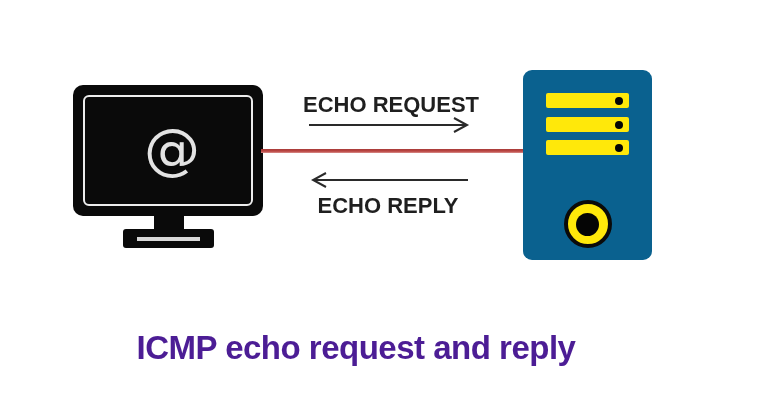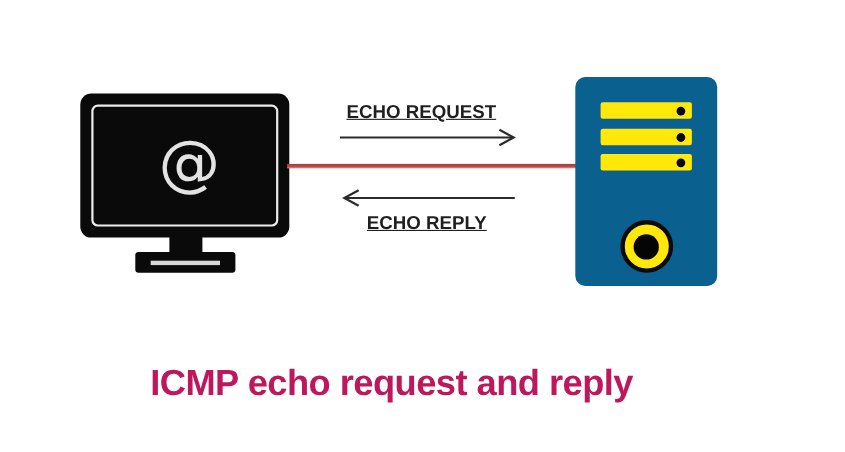--- a/index.html
+++ b/index.html
@@ -42,22 +42,22 @@
 
   
   .link-line {
     position: absolute; left: 261px; top: 149px; width: 263px; height: 4px;
     background: linear-gradient(to bottom, #a83c39 0%, #bb4642 55%, #d9908d 100%);
   }
 
   
   .arrow-label {
     position: absolute; width: 160px; text-align: center;
-    font-size: 17px; font-weight: 700; color: #1f1f1f;
-    letter-spacing: 0px; white-space: nowrap; text-decoration: underline;
+    font-size: 22px; font-weight: 700; color: #1f1f1f;
+    letter-spacing: 0px; white-space: nowrap;
   }
   .label-request { left: 303px; top: 92px; }
   .label-reply   { left: 308px; top: 193px; }
   .arrow-svg { position: absolute; }
   .arrow-request { left: 309px; top: 116px; }
   .arrow-reply   { left: 311px; top: 171px; }
 
   
   .server-tower {
     position: absolute; left: 523px; top: 70px; width: 129px; height: 190px;
@@ -81,21 +81,21 @@
     display: flex; align-items: center; justify-content: center;
   }
   .power-inner {
     width: 23px; height: 23px; border-radius: 50%; background: #050505;
   }
 
   
   .caption {
     position: absolute; left: 0; top: 329px; width: 712px;
     text-align: center; font-size: 33px; font-weight: 700;
-    color: #be185d; letter-spacing: -0.5px; white-space: nowrap;
+    color: #4c1d95; letter-spacing: -0.5px; white-space: nowrap;
   }
 </style>
 </head>
 <body>
 
 <div class="canvas">
 
   <div class="monitor-body">
     <div class="monitor-screen"></div>
     <span class="at-glyph">@</span>

